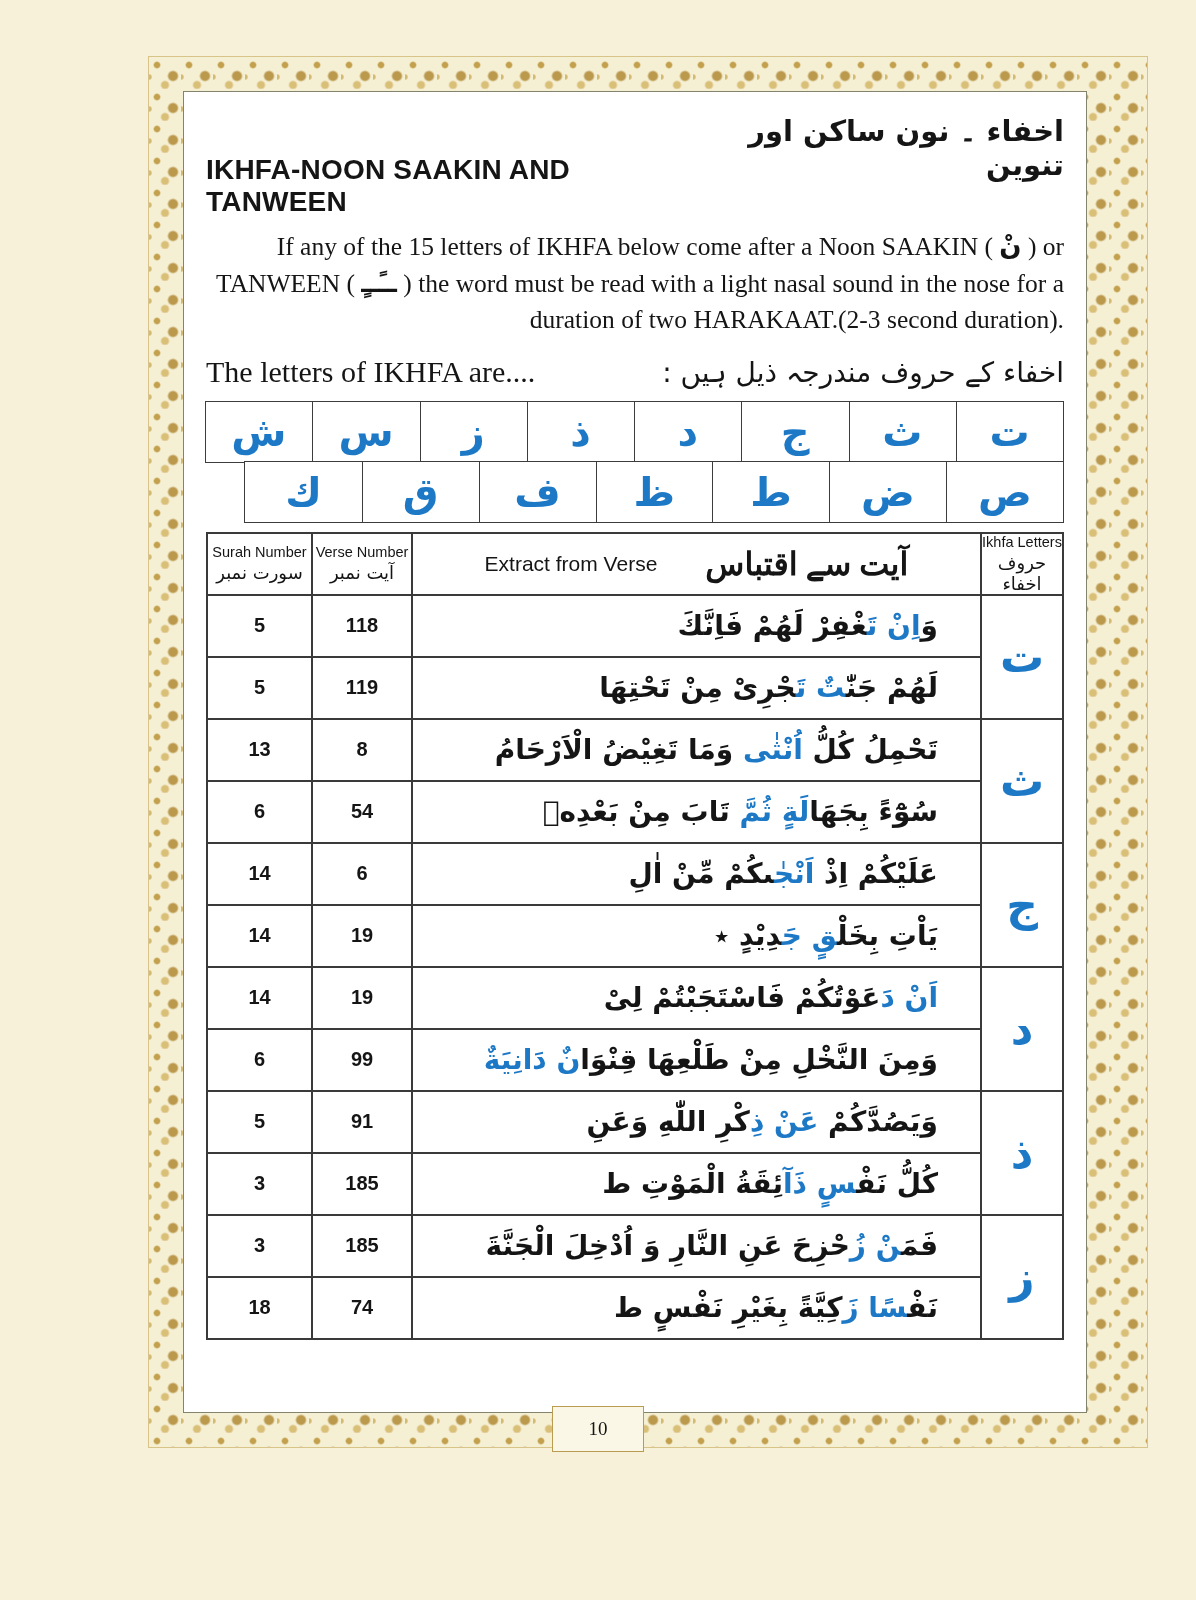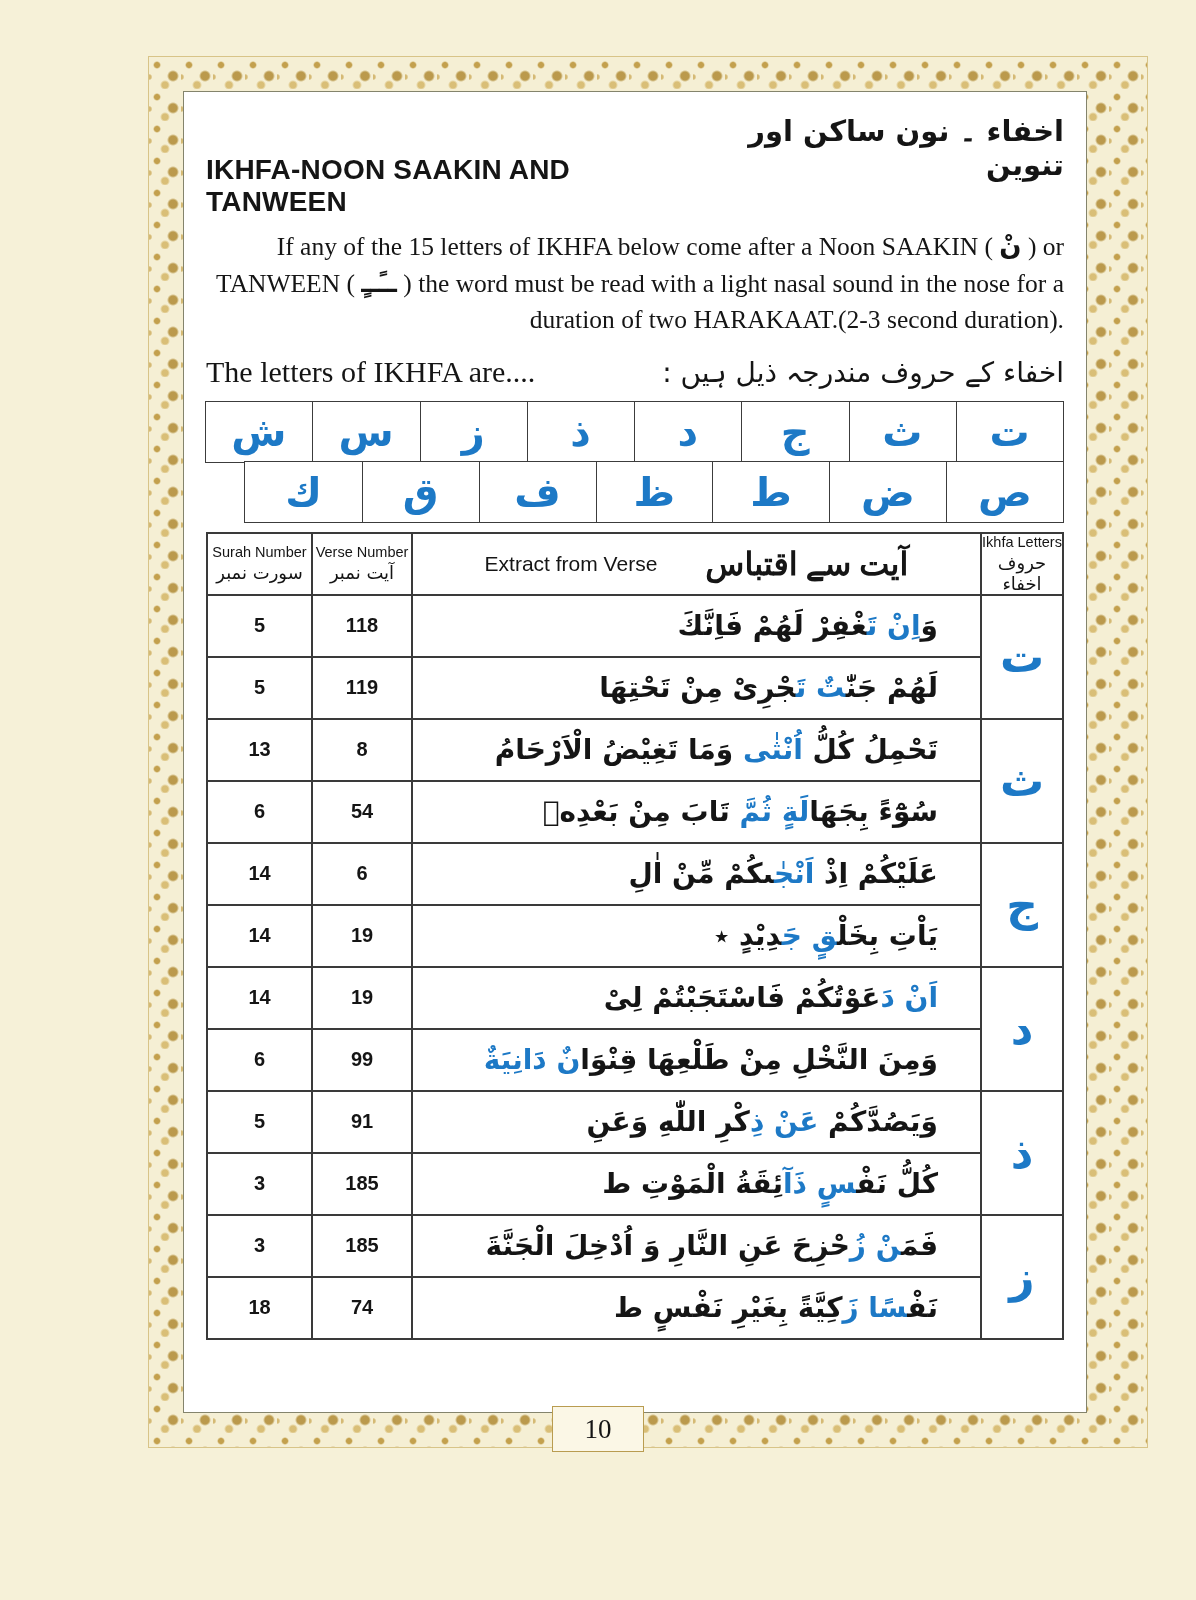--- a/index.html
+++ b/index.html
@@ -78,21 +78,21 @@
   td.ikhfa {
     width:82px; text-align:center; vertical-align:middle;
     font-family:"DejaVu Sans",sans-serif; font-weight:bold;
     font-size:44px; color:#1d79c6;
   }
   
   .page-num {
     position:absolute; top:1406px; left:50%; transform:translateX(-50%);
     width:92px; height:46px; background:#fbf7e6; border:1.5px solid #b99c50;
     display:flex; align-items:center; justify-content:center;
-    font-family:"Liberation Serif",serif; font-size:27px; z-index:5;
+    font-family:"Liberation Serif",serif; font-size:19px; z-index:5;
   }
 </style>
 </head>
 <body>
 
 <div class="frame">
   <div class="content">
 
     <div class="title-row">
       <div class="title-en">IKHFA-NOON SAAKIN AND TANWEEN</div>

